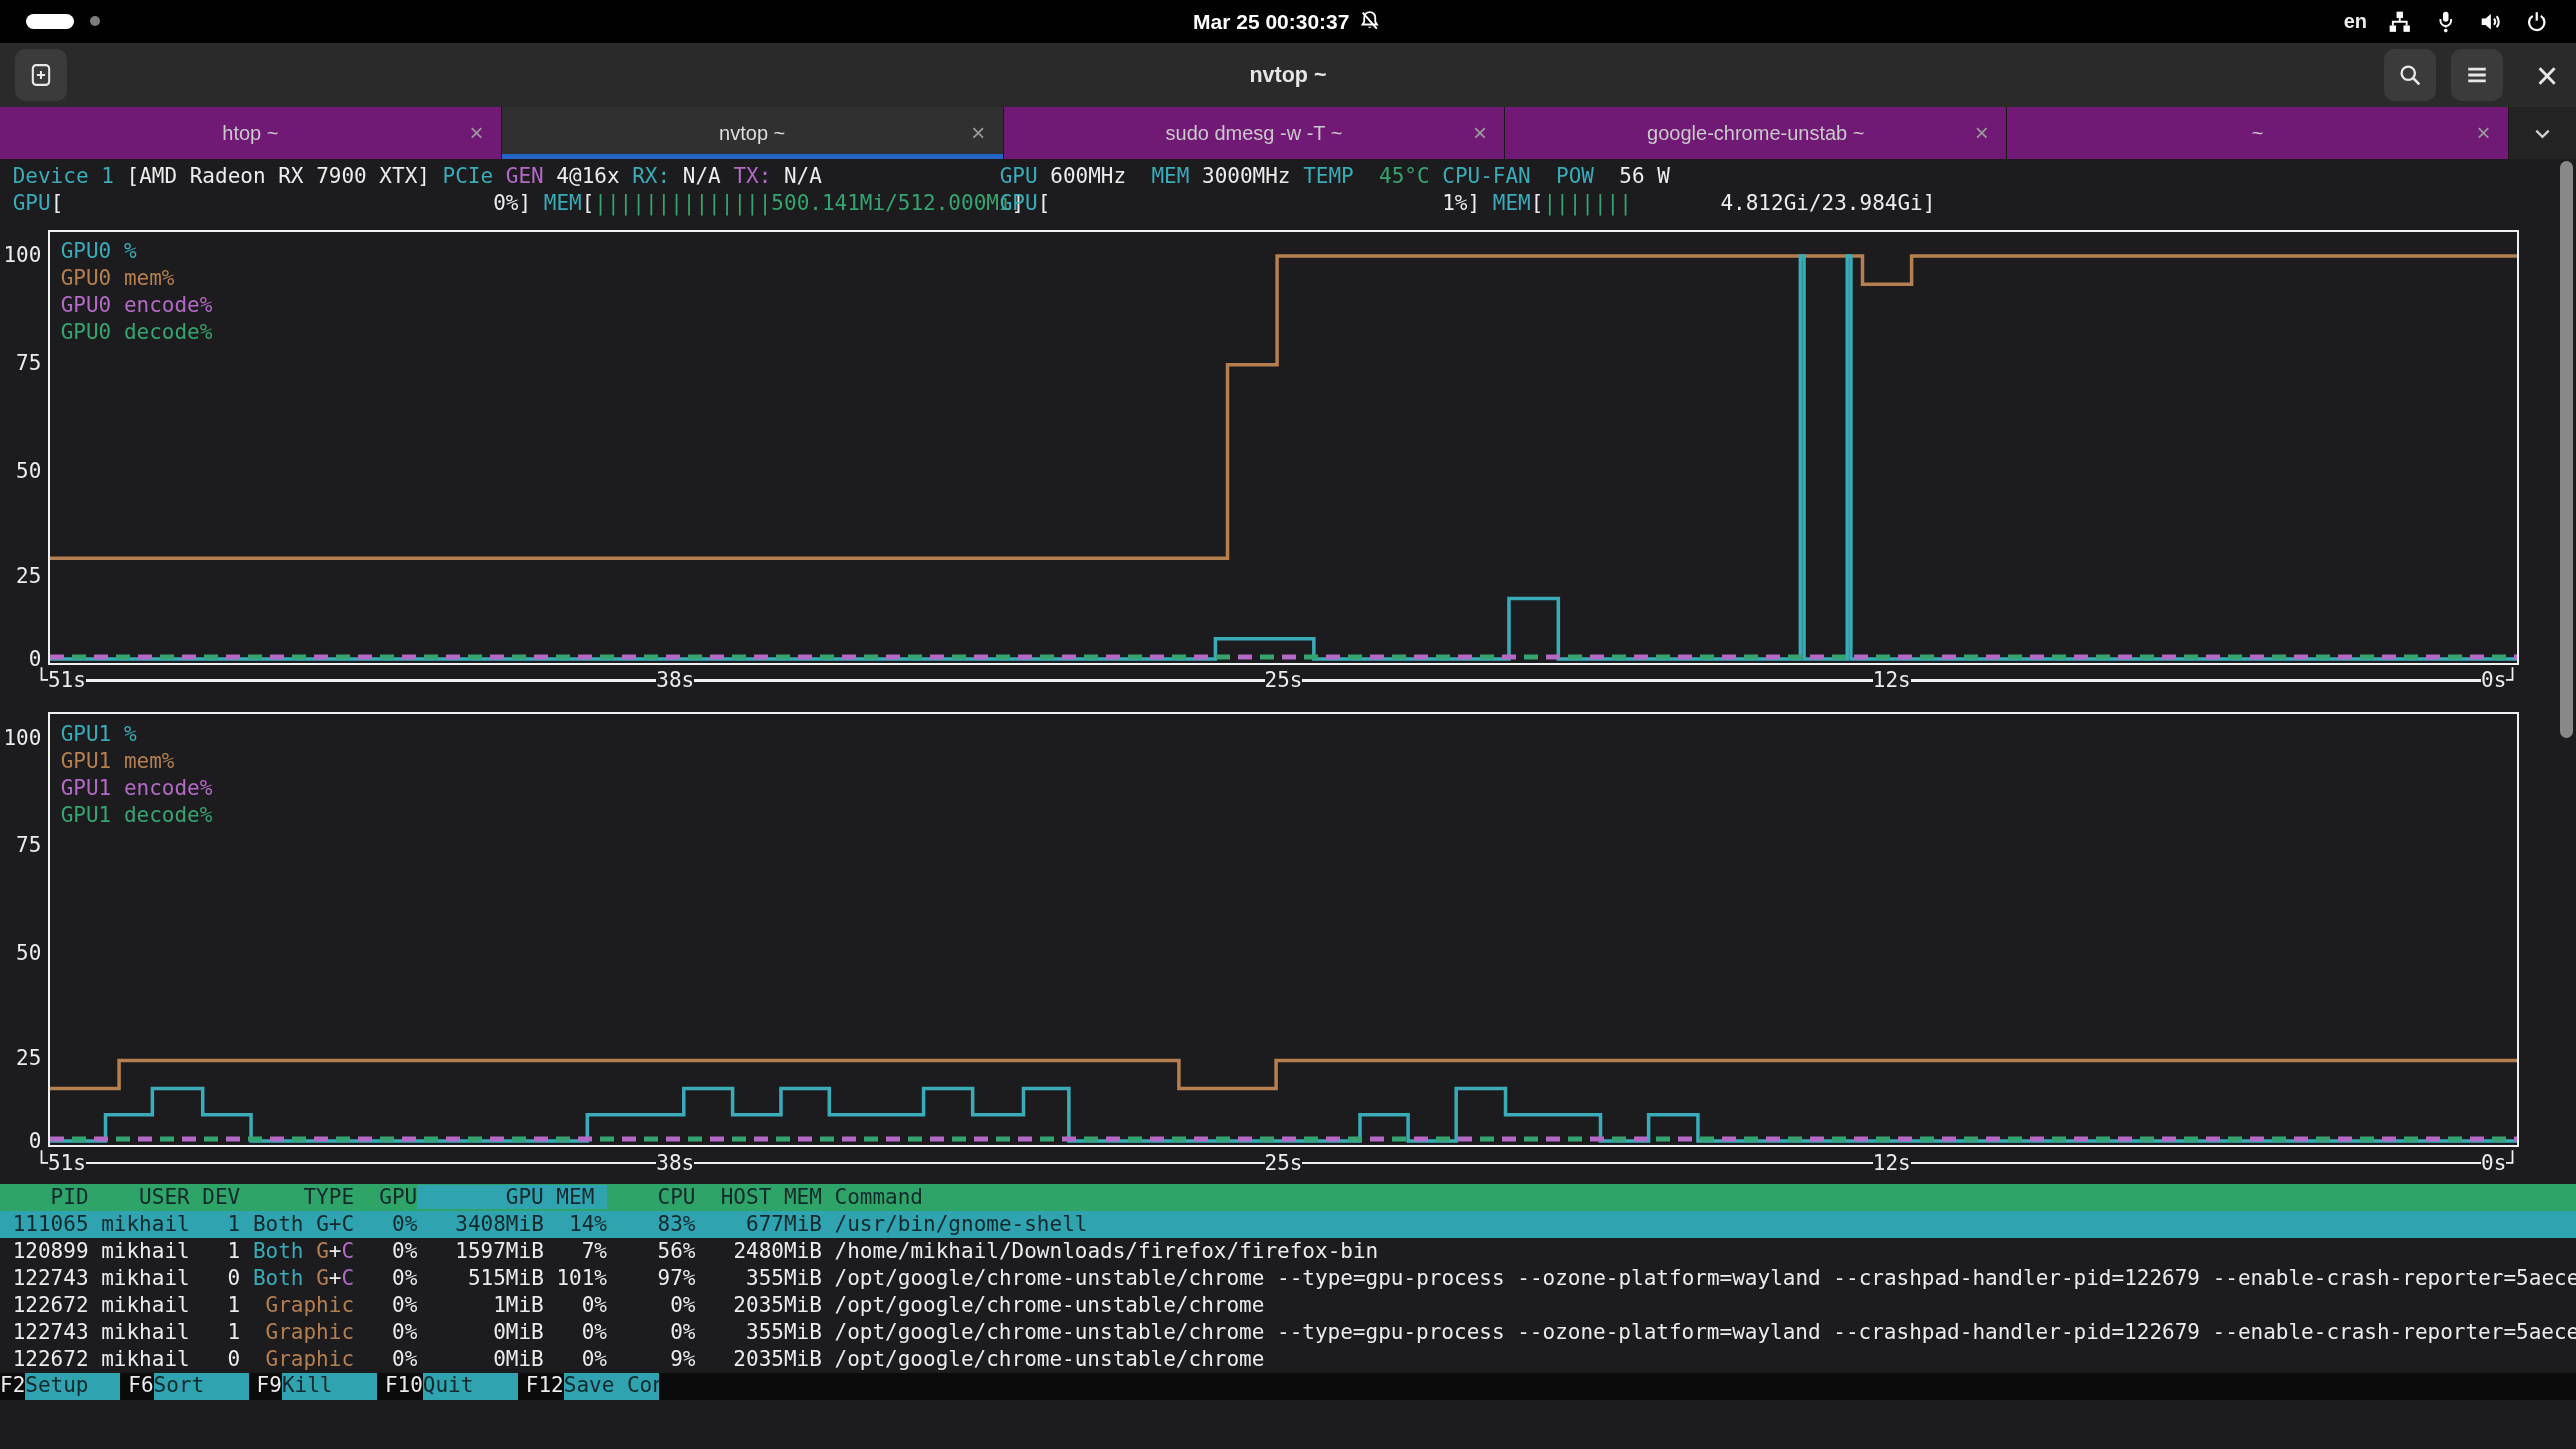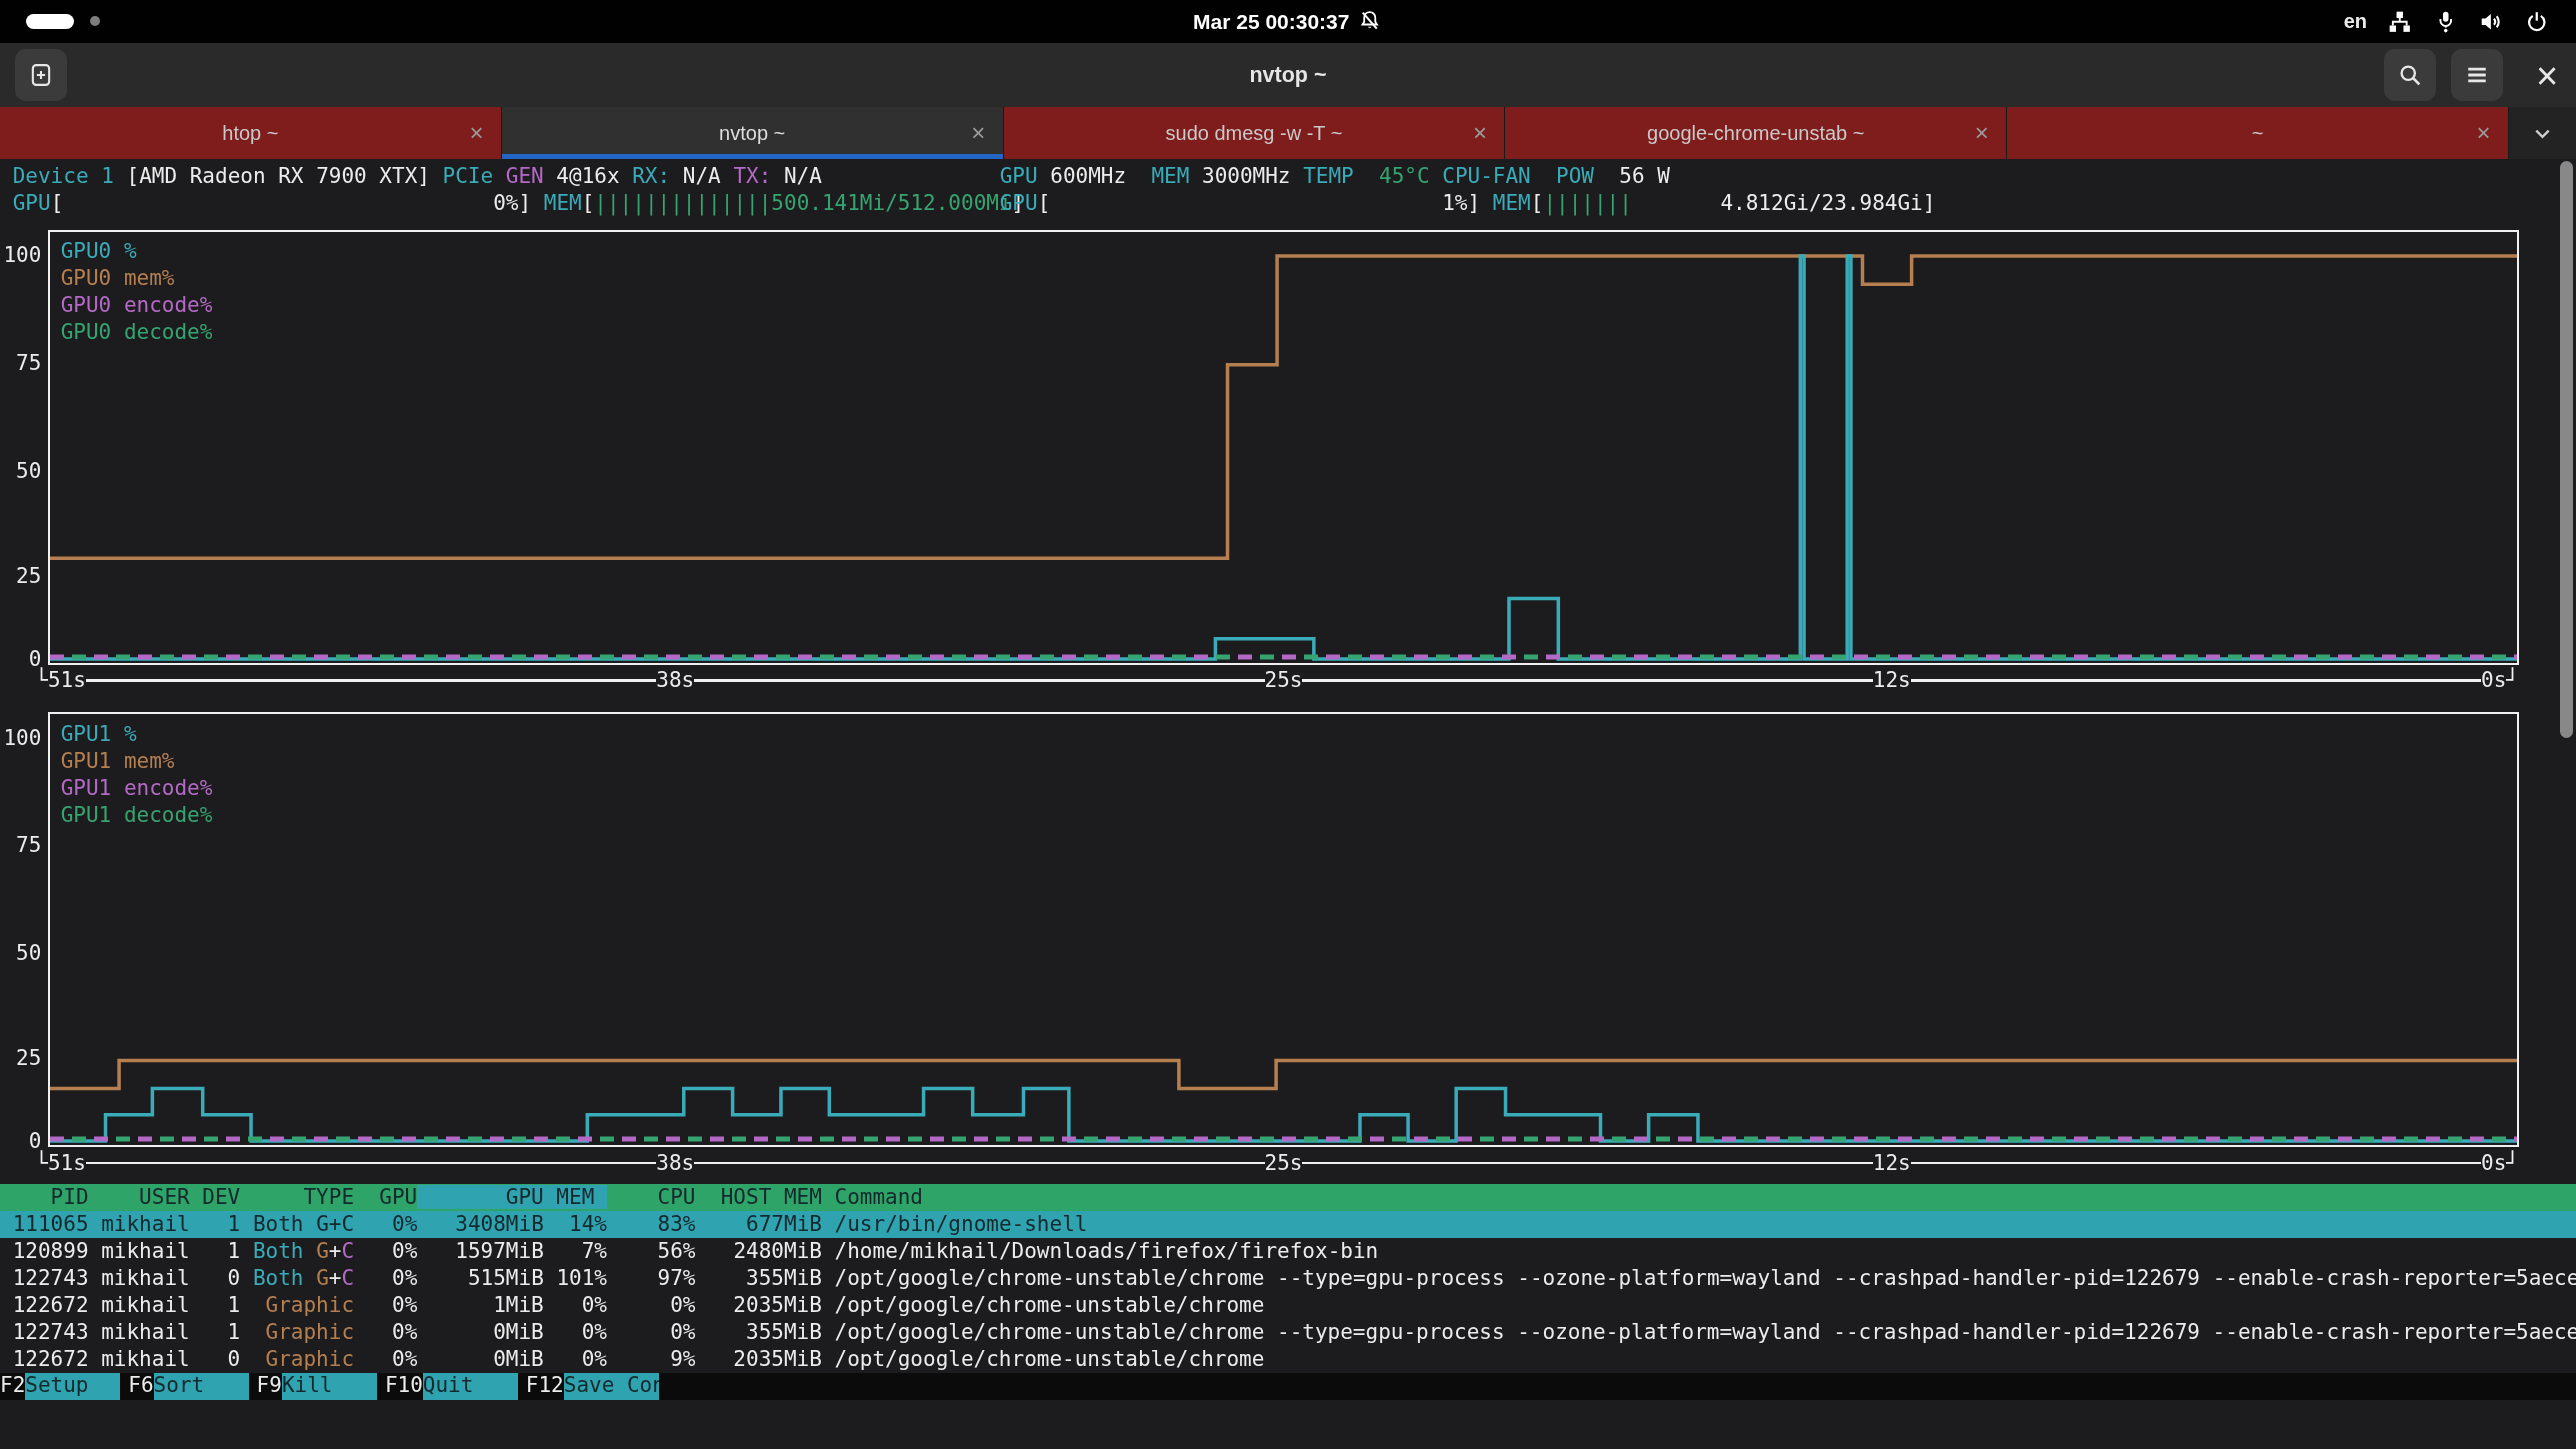--- a/index.html
+++ b/index.html
@@ -21,21 +21,21 @@
   .hbtn{width:52px;height:52px;border-radius:10.7px;background:#3b3b3b;border:none;display:flex;align-items:center;justify-content:center;padding:0;cursor:pointer}
   .newtab{margin-left:14.8px}
   .wtitle{position:absolute;left:0;right:0;text-align:center;font-size:21.5px;font-weight:700;color:#e6e6e6;pointer-events:none}
   .hdr-right{position:absolute;right:0;top:0;bottom:0;display:flex;align-items:center}
   .hdr-right .hbtn{margin-right:14.8px}
   .closebtn{width:58px;height:52px;background:transparent;border:none;color:#e8e8e8;font-size:38px;line-height:52px;font-family:"Liberation Sans",sans-serif;cursor:pointer}
 
   
   .tabbar{height:52px;flex:none;background:var(--tabbar-bg);display:flex}
   .tabs{flex:1;display:flex}
-  .tab{flex:1;position:relative;display:flex;align-items:center;justify-content:center;background:#7f1d1d;border-right:1.3px solid #191919;font-family:"Liberation Sans",sans-serif;font-size:20px;color:#c9c9c9;cursor:pointer;overflow:hidden}
+  .tab{flex:1;position:relative;display:flex;align-items:center;justify-content:center;background:#701a75;border-right:1.3px solid #191919;font-family:"Liberation Sans",sans-serif;font-size:20px;color:#c9c9c9;cursor:pointer;overflow:hidden}
   .tab.active{background:var(--tab-active-bg);color:#dedede}
   .tab.active::after{content:"";position:absolute;left:0;right:0;bottom:0;height:4.7px;background:var(--accent-blue)}
   .tab-close{position:absolute;right:17.4px;font-size:24px;color:#9a9a9a}
   .tab-overview{width:67px;background:var(--tabbar-bg);border:none;display:flex;align-items:center;justify-content:center;cursor:pointer}
 
   
   .terminal{flex:1;background:var(--term-bg);position:relative;overflow:hidden;font-family:"DejaVu Sans Mono",monospace;font-size:21px;color:var(--fg)}
   pre{margin:0;font:inherit;line-height:27px;white-space:pre}
   .c-fg{color:var(--fg)} .c-cyan{color:var(--cyan)} .c-orange{color:var(--orange)}
   .c-magenta{color:var(--magenta)} .c-green{color:var(--green)}

